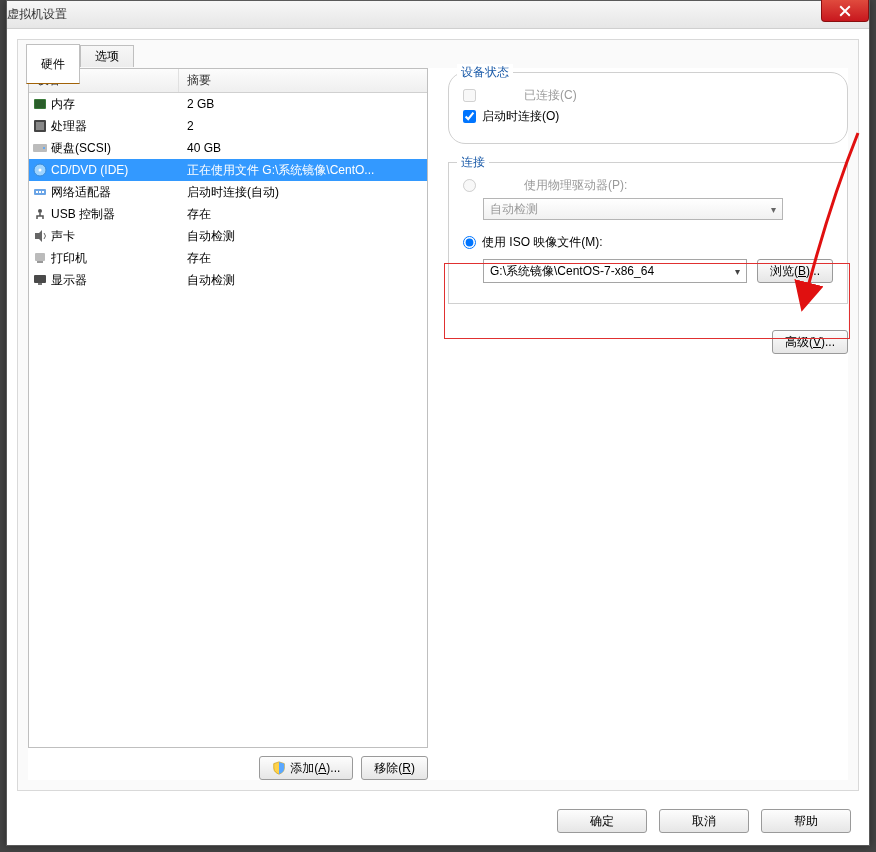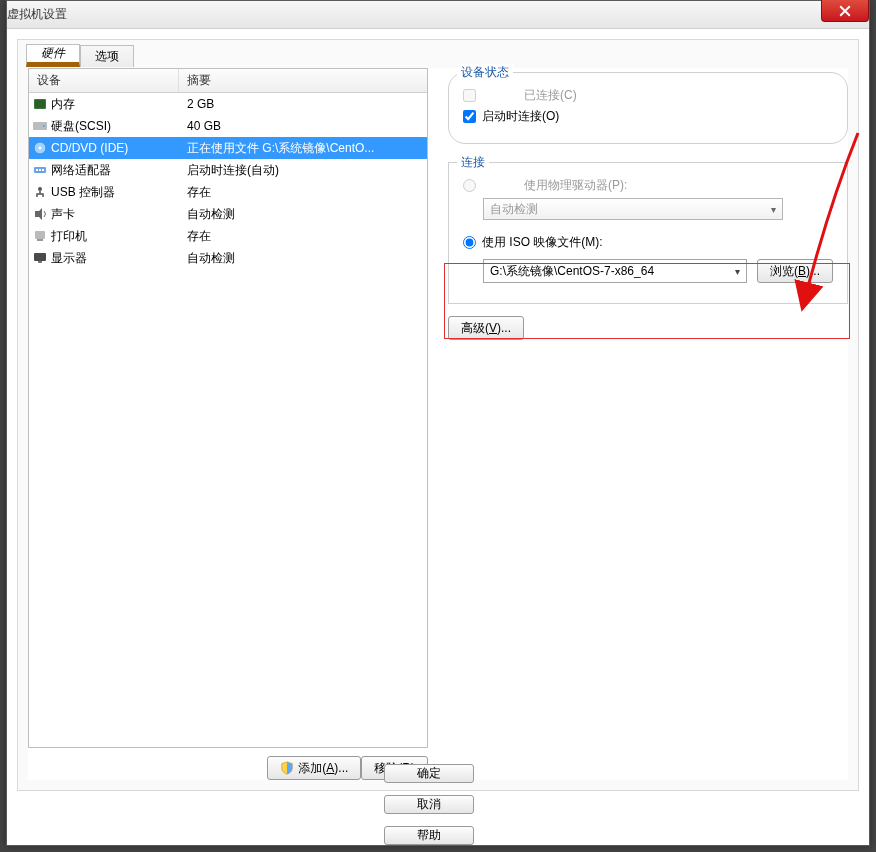--- a/index.html
+++ b/index.html
@@ -62,25 +62,24 @@
     border-bottom: none;
     font-size: 12px;
     cursor: pointer;
     position: relative;
     top: 6px;
     height: 22px;
     display:flex;align-items:center;
   }
   .tab.active {
     background: #fff;
-    border-bottom: 5px solid #a16207;
+    border-bottom: 1px solid #a16207;
     top: 5px;
-    height: 23px;
+    height: 40px;
     z-index: 3;
-    font-style: italic;
   }
   .tab-panel {
     position: absolute;
     left: 10px; right: 10px; top: 28px; bottom: 10px;
     background: #fff;
     display: flex;
     gap: 20px;
   }
   .left-col { width: 400px; display:flex; flex-direction:column; }
   .device-list {
@@ -105,21 +104,21 @@
     height: 22px;
     font-size: 12px;
     cursor: pointer;
   }
   .row .icon-cell { width: 22px; display:flex; align-items:center; justify-content:center; }
   .row .col1 { width: 128px; padding-right:4px; white-space:nowrap; overflow:hidden; text-overflow:ellipsis;}
   .row .col2 { flex:1; padding-left:8px; white-space:nowrap; overflow:hidden; text-overflow:ellipsis;}
   .row.selected { background: #3399ff; color: #fff; }
   .dev-icon { width:16px; height:16px; }
   .below-list {
-    display:flex; justify-content:flex-end; gap:0; padding-top:8px;
+    display:flex; justify-content:flex-end; gap:8px; padding-top:8px;
   }
   .btn {
     height: 24px;
     padding: 0 12px;
     border: 1px solid #9a9a9a;
     background: linear-gradient(to bottom,#fdfdfd,#e6e6e6);
     border-radius: 3px;
     font-size: 12px;
     cursor: pointer;
     display:inline-flex; align-items:center; gap:4px;
@@ -170,28 +169,27 @@
     background:#fff;
     display:flex; align-items:center; justify-content:space-between;
     padding: 0 6px; font-size:12px;
   }
   .iso-combo .arrow { font-size:10px; color:#444; }
   .highlight-box {
     position:absolute;
     border: 1px solid #e03030;
     pointer-events:none;
   }
-  .adv-row { display:flex; margin-top:12px; }
+  .adv-row { display:flex; justify-content:flex-end; margin-top:26px; }
   .footer {
     position:absolute; left:0; right:0; bottom:0;
     height:48px;
     display:flex; justify-content:flex-end; align-items:center;
     gap:12px; padding-right:18px;
     background:#fff;
-    flex-direction:column;
   }
   .footer .btn { width:90px; justify-content:center; }
   
   .arrow-svg {
     position:absolute; pointer-events:none;
   }
 </style>
 </head>
 <body>
 
@@ -227,20 +225,30 @@
           <div class="list-body" id="list-body">
               <div class="row">
                 <div class="icon-cell">
                   <svg class="dev-icon" viewBox="0 0 16 16">
                     <rect x="2" y="3" width="12" height="10" fill="#3a7a3a" rx="1"></rect>
                     <rect x="3" y="4" width="10" height="8" fill="#2b5e2b"></rect>
                   </svg>
                 </div>
                 <div class="col1">内存</div>
                 <div class="col2">2 GB</div>
+              </div>
+              <div class="row">
+                <div class="icon-cell">
+                  <svg class="dev-icon" viewBox="0 0 16 16">
+                    <rect x="2" y="2" width="12" height="12" fill="#444" rx="1"></rect>
+                    <rect x="4" y="4" width="8" height="8" fill="#888"></rect>
+                  </svg>
+                </div>
+                <div class="col1">处理器</div>
+                <div class="col2">2</div>
               </div>
               <div class="row">
                 <div class="icon-cell">
                   <svg class="dev-icon" viewBox="0 0 16 16">
                     <rect x="1" y="4" width="14" height="8" fill="#bcbcbc" rx="1"></rect>
                     <circle cx="12" cy="8" r="1" fill="#4aa3ff"></circle>
                   </svg>
                 </div>
                 <div class="col1">硬盘(SCSI)</div>
                 <div class="col2">40 GB</div>

